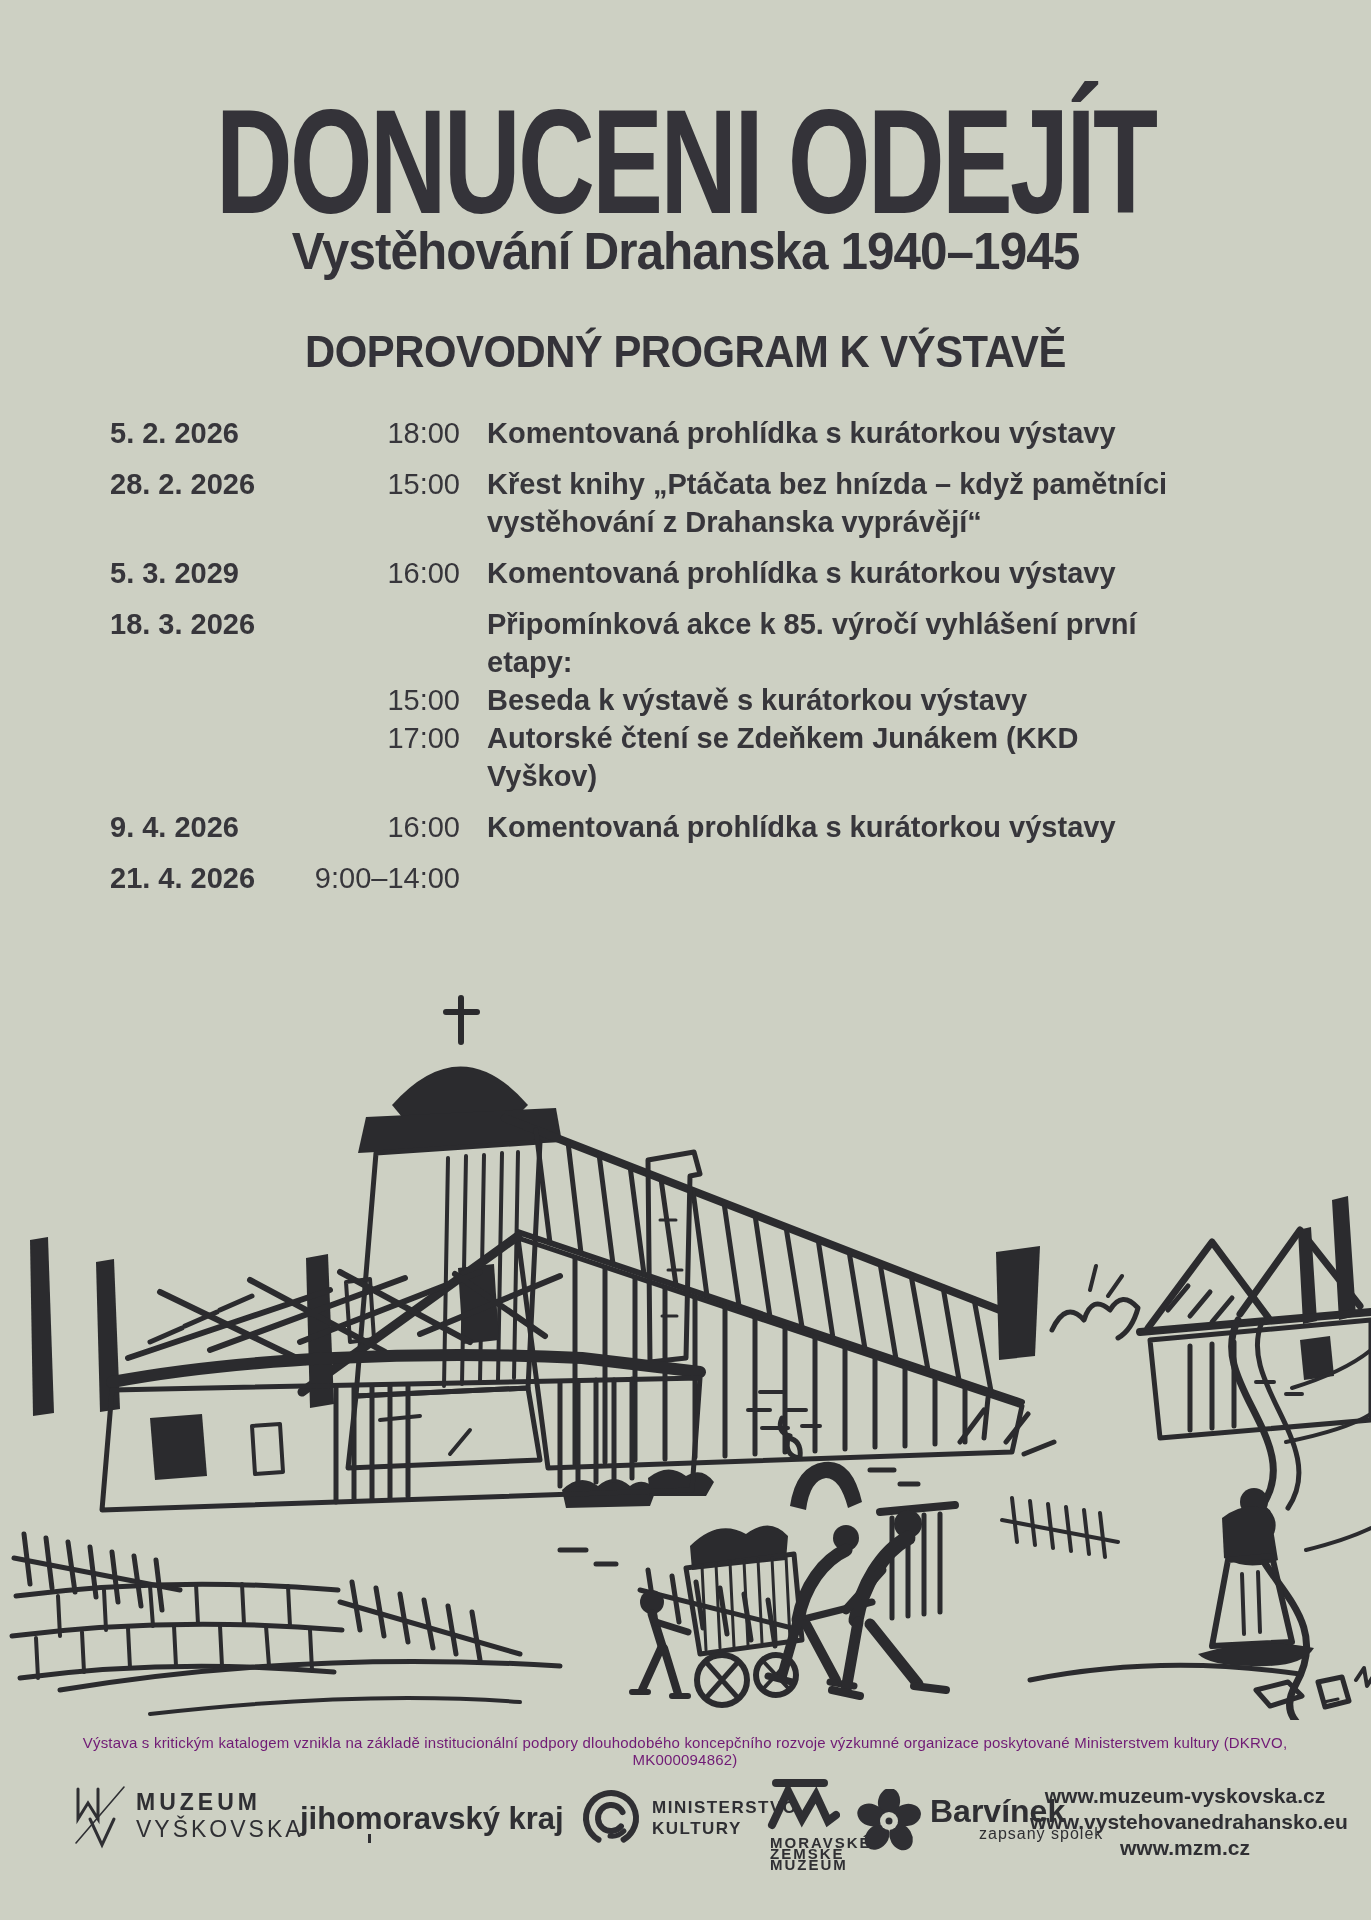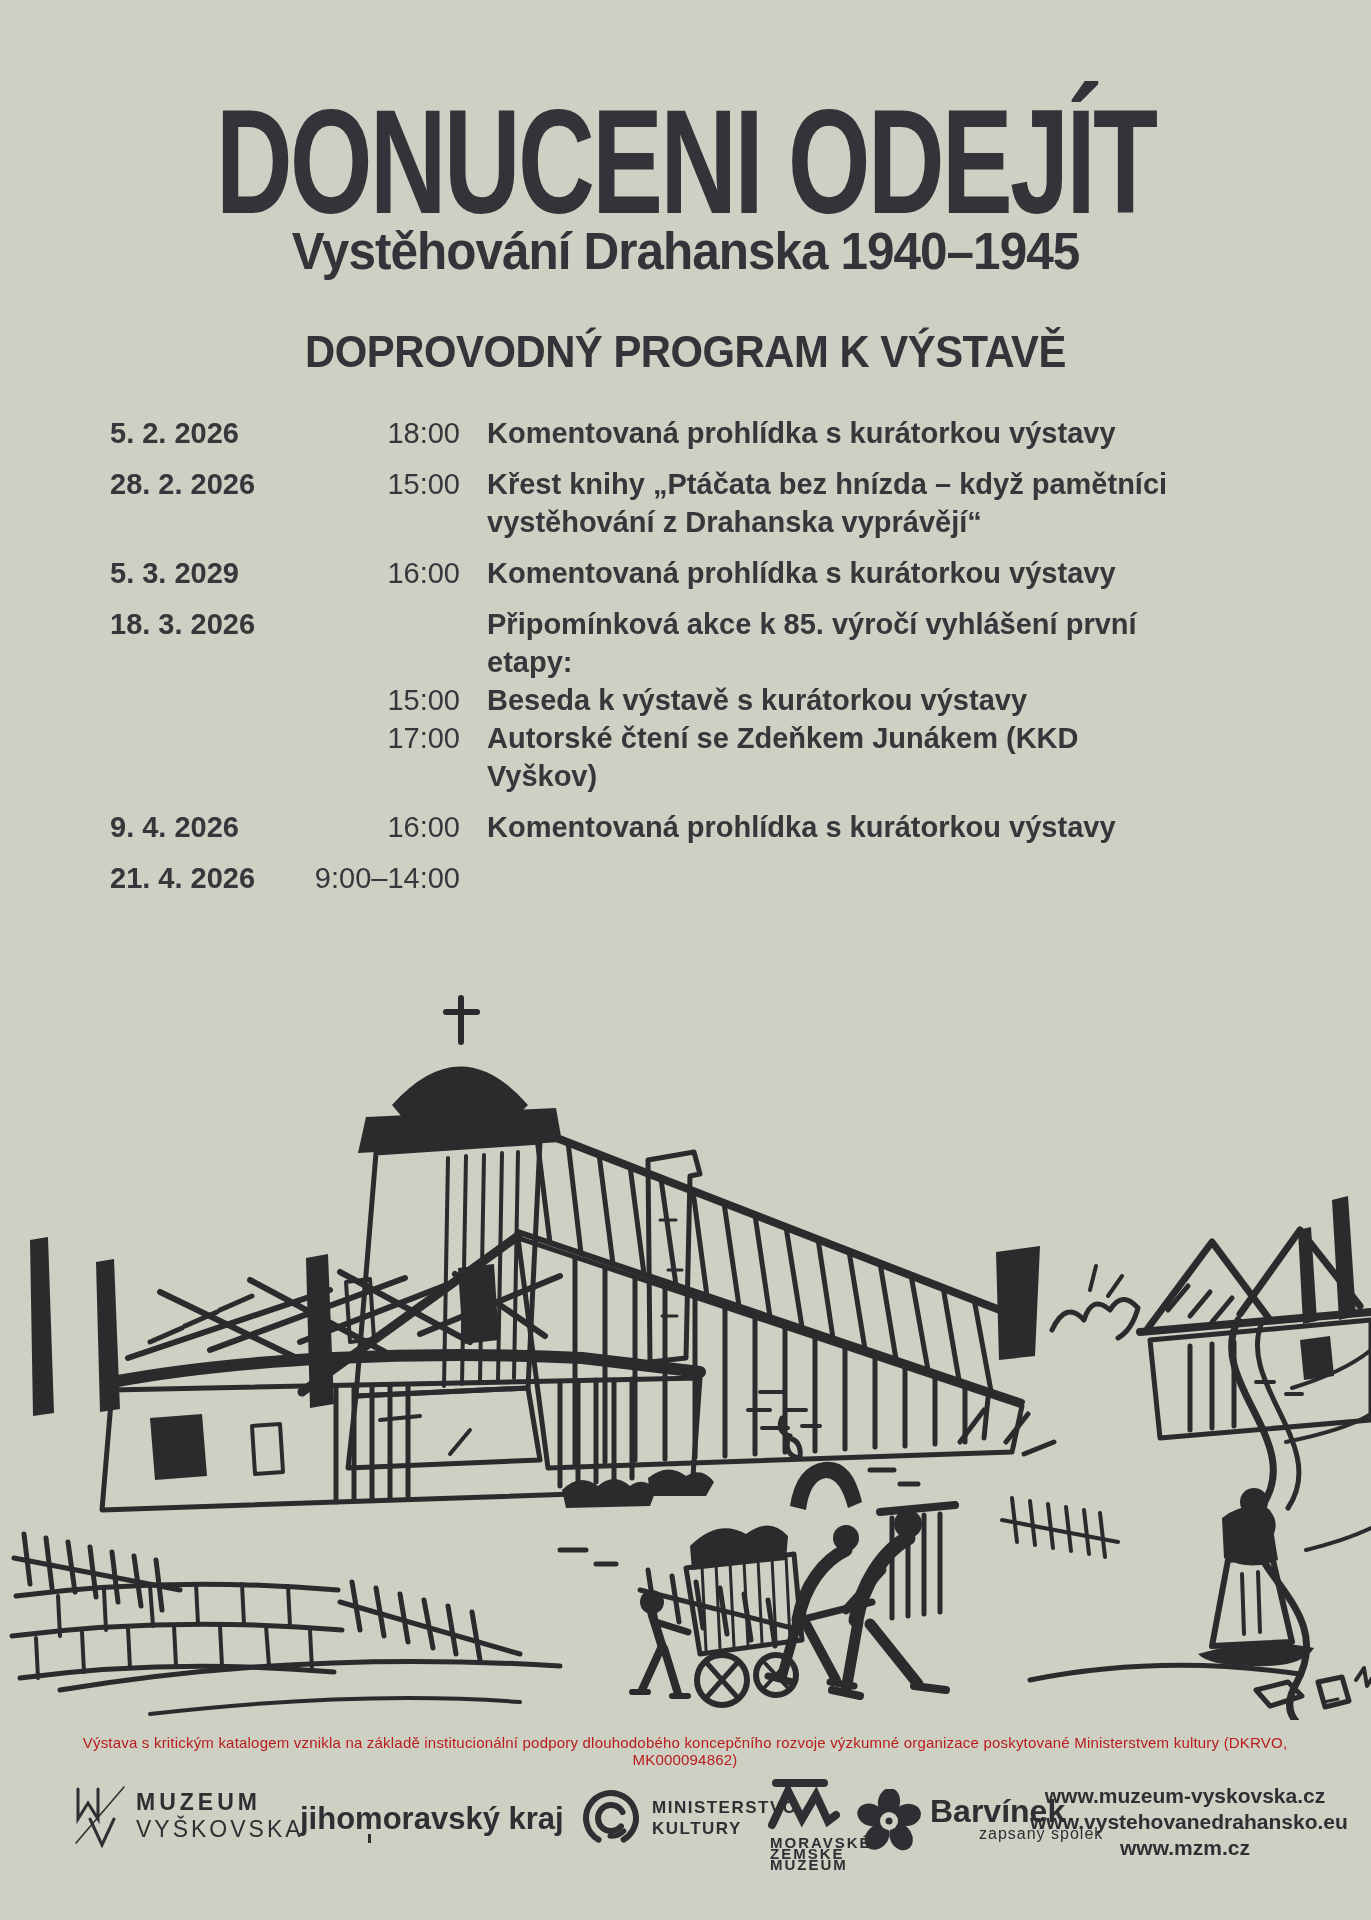--- a/index.html
+++ b/index.html
@@ -37,21 +37,21 @@
   .pentry{display:flex;}
   .ptime{flex:none;width:154px;text-align:right;font-weight:normal;white-space:nowrap;}
   .ptext{margin-left:27px;font-weight:bold;max-width:800px;}
   .w680{max-width:680px;}
   .w600{max-width:600px;}
   
   .illustration{top:990px;left:0;width:1371px;height:730px;}
   
   .footnote{
     top:1734px;left:35px;width:1300px;text-align:center;
-    font-size:15px;font-weight:400;letter-spacing:.2px;color:#b91c1c;
+    font-size:15px;font-weight:400;letter-spacing:.2px;color:#701a75;
   }
   
   .logo-band{top:1775px;left:0;width:1251px;height:130px;}
   .logo-band .abs{color:#2f2f33;}
   .mv-mark{left:72px;top:10px;}
   .mv-text{left:136px;top:14px;line-height:27px;}
   .mv-line1{font-size:23px;font-weight:bold;letter-spacing:4px;}
   .mv-line2{font-size:23px;font-weight:normal;letter-spacing:3px;}
   .kraj{left:300px;top:26px;font-size:31px;font-weight:bold;white-space:nowrap;}
   .jm-m{position:relative;display:inline-block;}

